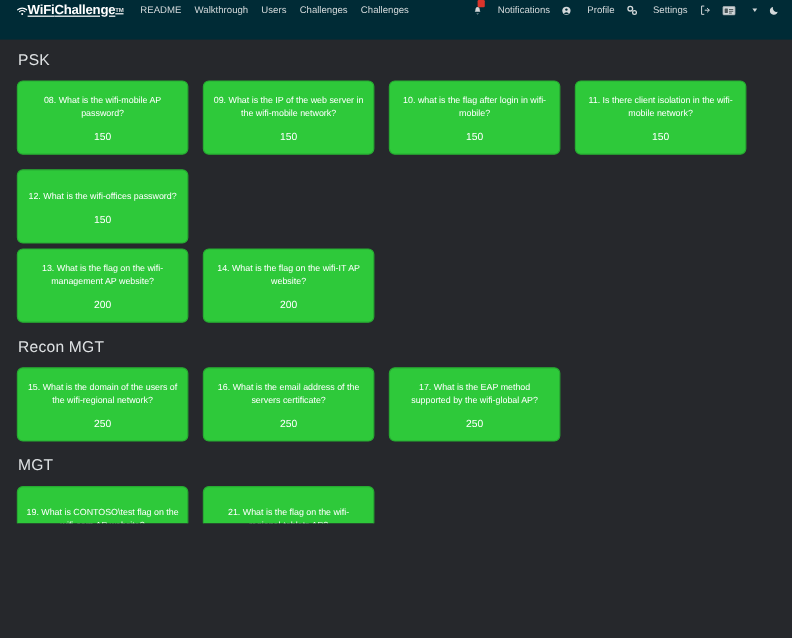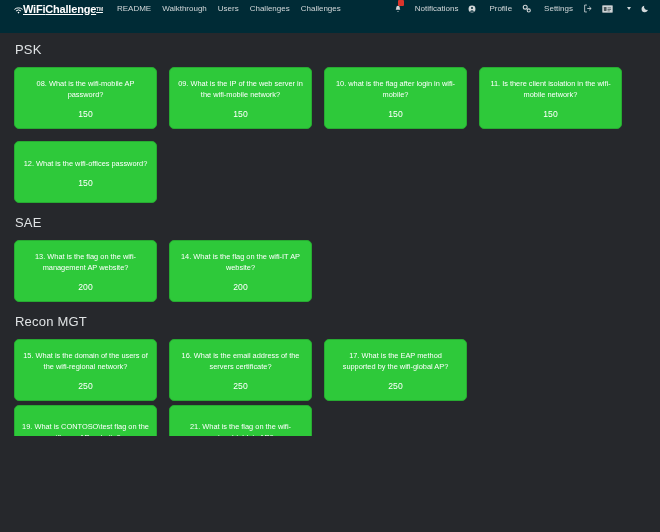--- a/index.html
+++ b/index.html
@@ -232,21 +232,20 @@
             <div class="card-title">11. Is there client isolation in the wifi-mobile network?</div>
             <div class="card-points">150</div>
           </div>
           <div class="card">
             <div class="card-title">12. What is the wifi-offices password?</div>
             <div class="card-points">150</div>
           </div>
         </div>
       </div>
       <div class="section">
-        <div class="section-title">SAE</div>
         <div class="cards">
           <div class="card">
             <div class="card-title">13. What is the flag on the wifi-management AP website?</div>
             <div class="card-points">200</div>
           </div>
           <div class="card">
             <div class="card-title">14. What is the flag on the wifi-IT AP website?</div>
             <div class="card-points">200</div>
           </div>
         </div>
@@ -262,20 +261,21 @@
             <div class="card-title">16. What is the email address of the servers certificate?</div>
             <div class="card-points">250</div>
           </div>
           <div class="card">
             <div class="card-title">17. What is the EAP method supported by the wifi-global AP?</div>
             <div class="card-points">250</div>
           </div>
         </div>
       </div>
       <div class="section">
+        <div class="section-title">MGT</div>
         <div class="cards">
           <div class="card">
             <div class="card-title">19. What is CONTOSO\test flag on the wifi-corp AP website?</div>
           </div>
           <div class="card">
             <div class="card-title">21. What is the flag on the wifi-regional-tablets AP?</div>
           </div>
         </div>
       </div>
     </div>

